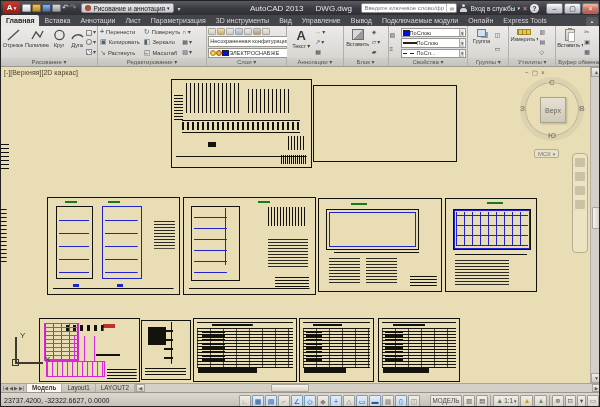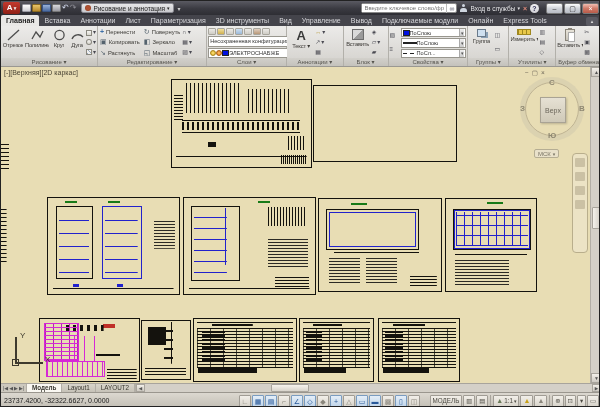--- a/index.html
+++ b/index.html
@@ -239,20 +239,24 @@
         <span class="qarrow">↶</span>
         <span class="qarrow dim">↷</span>
       </div>
       <div class="wsp">
         <span class="wsp-ic"></span>
         <span>Рисование и аннотация</span>
         <span class="dn">▾</span>
       </div>
       <span class="qat-more">▾</span>
     </div>
+    <div class="tb-title">
+      <span>AutoCAD 2013</span>
+      <span class="doc">DWG.dwg</span>
+    </div>
     <div class="tb-right">
       <div class="search">
         <input placeholder="Введите ключевое слово/фразу" style="">
         <span class="binoc">∞</span>
       </div>
       <span class="person"></span>
       <span class="signin">
         <span>Вход в службы</span>
         <span class="dn">▾</span>
       </span>

